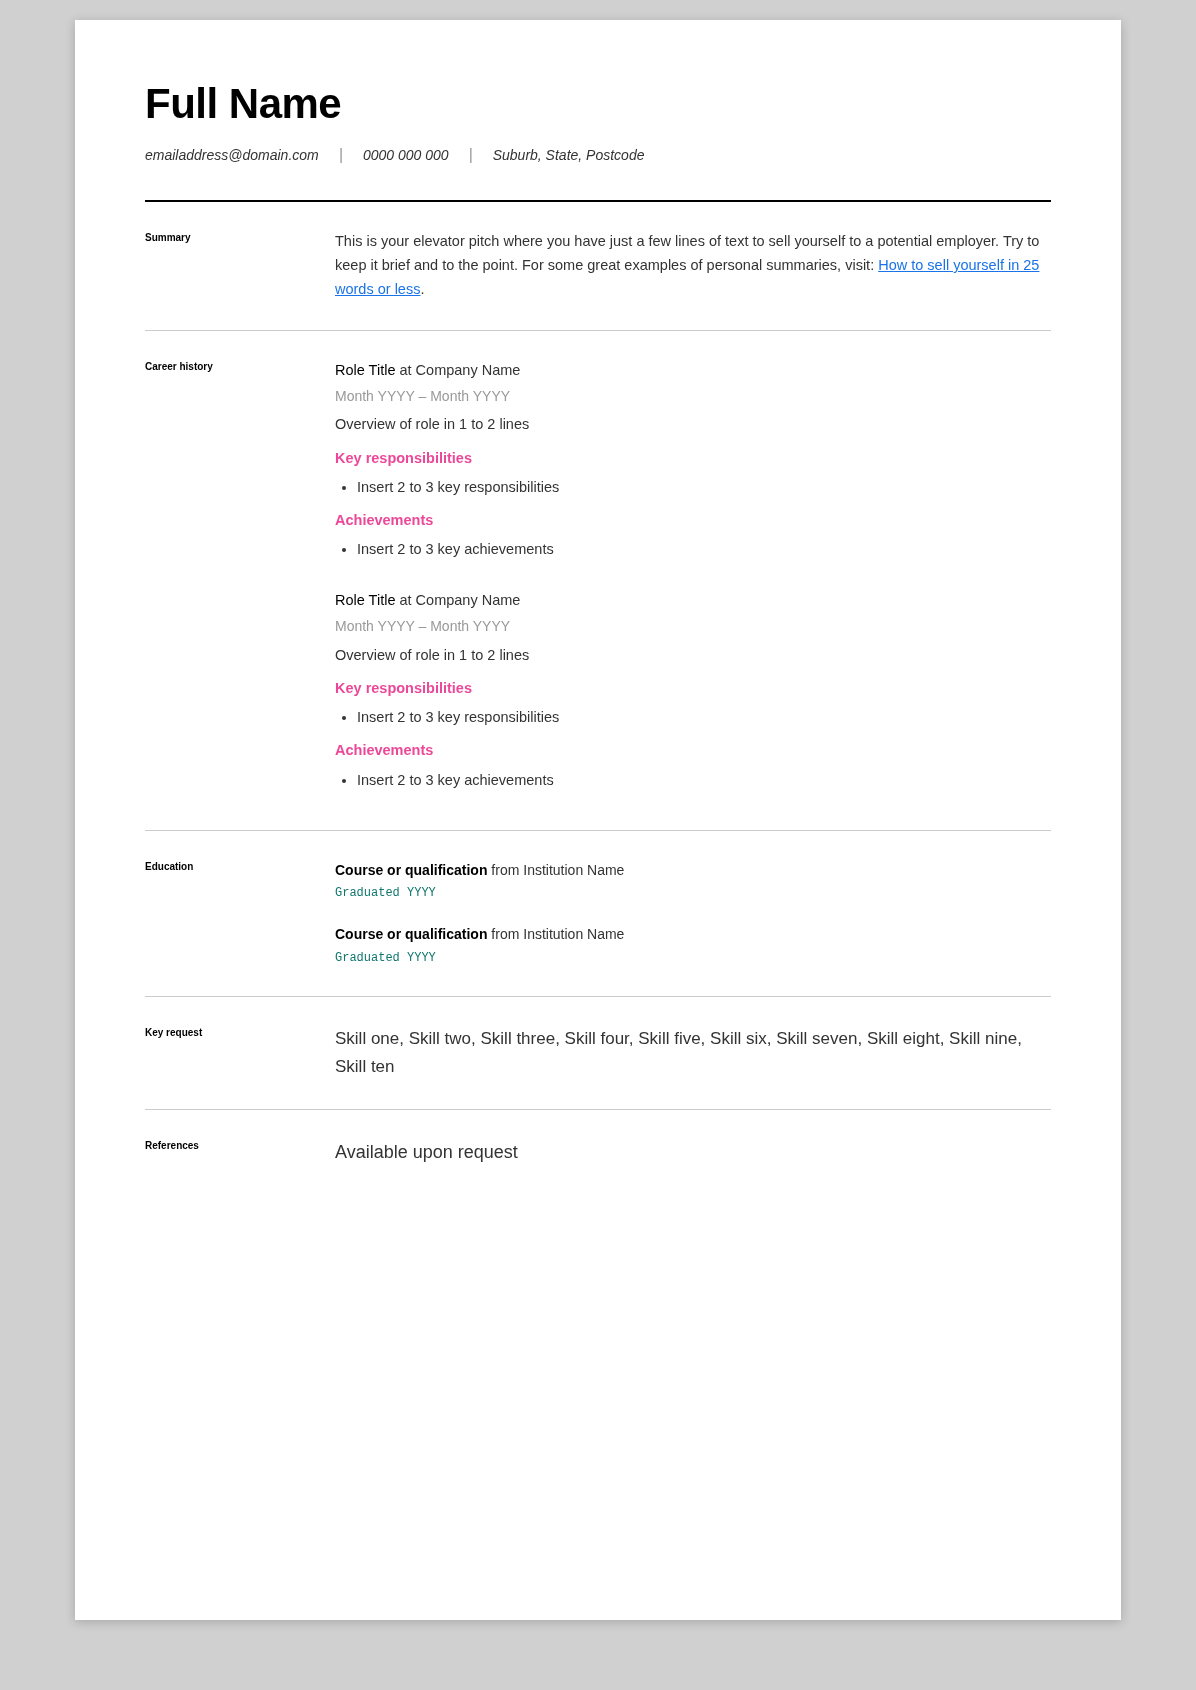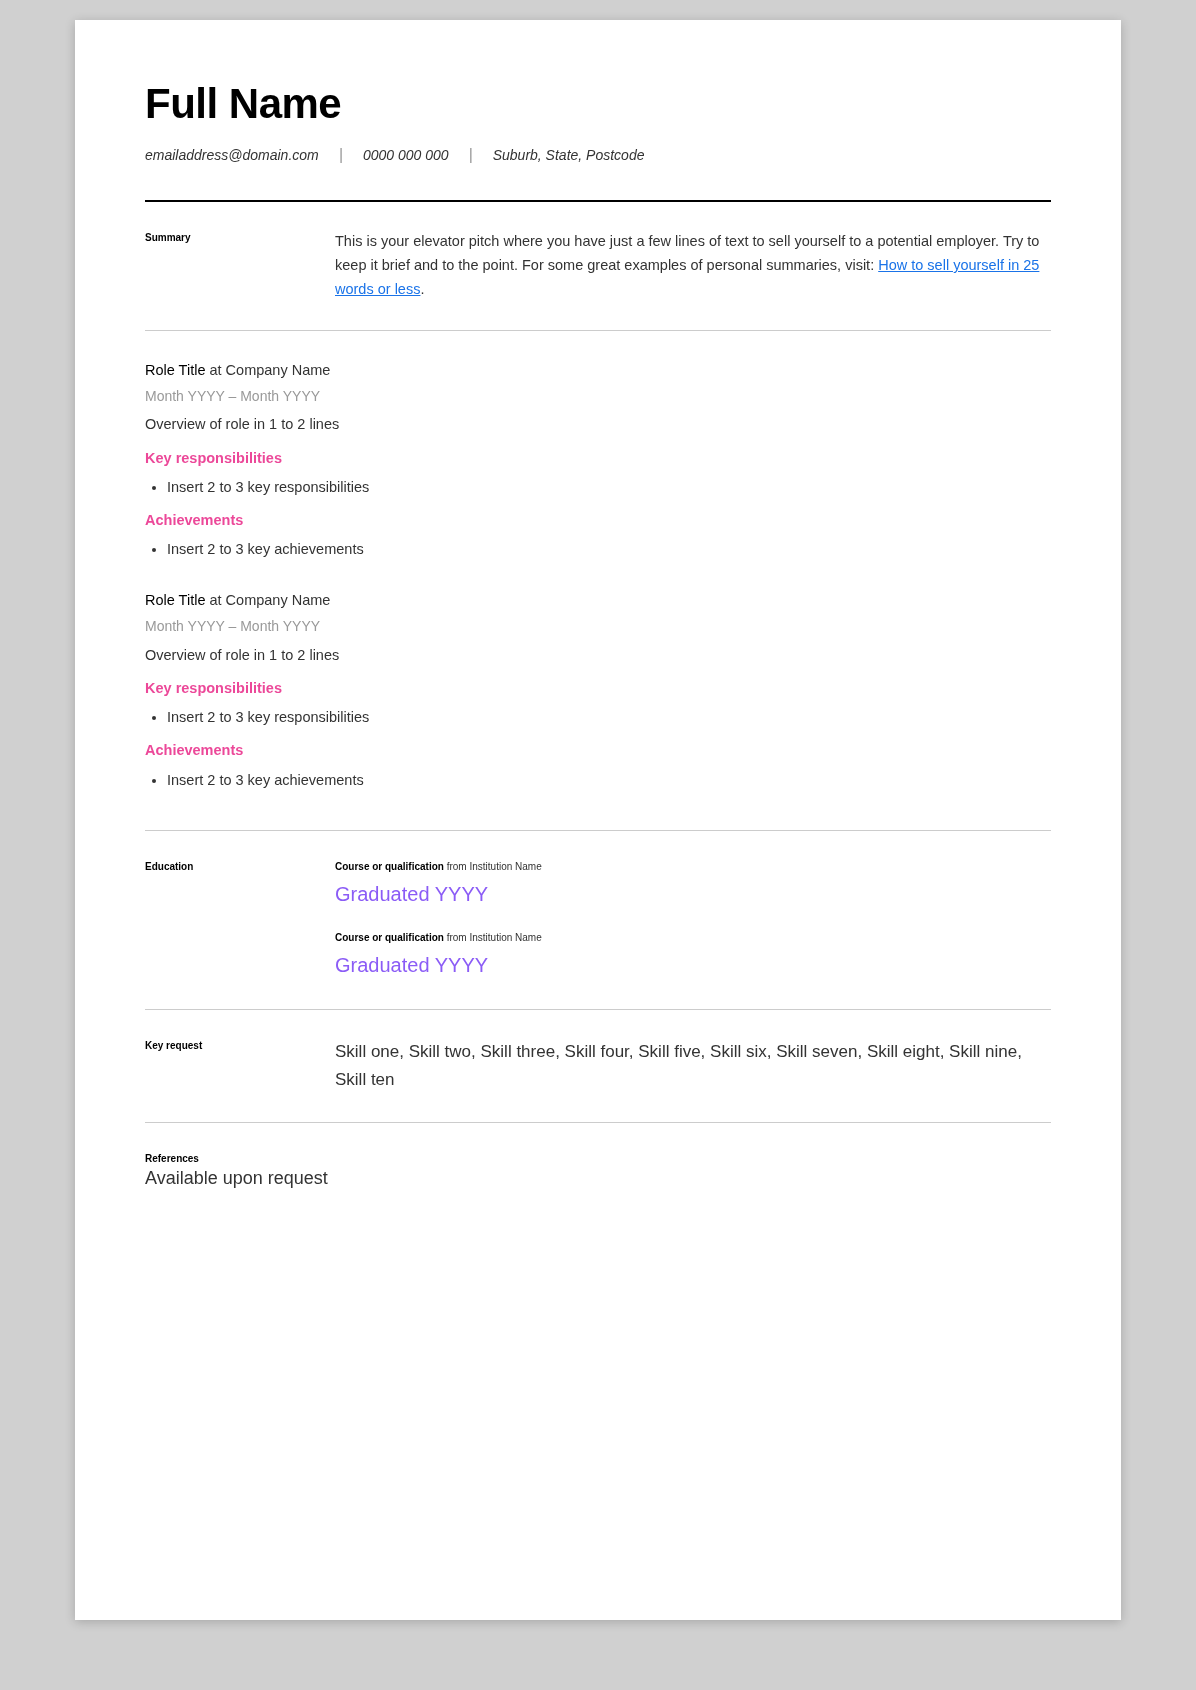--- a/index.html
+++ b/index.html
@@ -141,32 +141,33 @@
 
     .edu-block {
       margin-bottom: 20px;
     }
 
     .edu-block:last-child {
       margin-bottom: 0;
     }
 
     .edu-title-line {
-      font-size: 10px;
+      font-size: 14px;
       margin-bottom: 3px;
     }
 
     .edu-title {
       font-weight: 700;
       color: #000000;
     }
 
     .edu-date {
-      color: #8b5cf6;
-      font-size: 20px;
+      color: #0f766e;
+      font-size: 12px;
+      font-family: Liberation Mono, monospace;
     }
 
     .skills-text {
       font-size: 17px;
       color: #333333;
       line-height: 1.65;
     }
 
     .references-text {
       font-size: 18px;
@@ -193,20 +194,21 @@
   <div class="section">
     <div class="section-label">Summary</div>
     <div class="section-content">
       <p class="summary-text">
         <span>This is your elevator pitch where you have just a few lines of text to sell yourself to a potential employer. Try to keep it brief and to the point. For some great examples of personal summaries, visit: </span><a class="summary-link" href="#"><span>How to sell yourself in 25 words or less</span></a><span>.</span>
       </p>
     </div>
   </div>
 
   <div class="section">
+    <div class="section-label">Career history</div>
     <div class="section-content">
 
       <div class="job-block">
         <div class="job-title-line">
           <span class="job-title">Role Title</span><span> at Company Name</span>
         </div>
         <div class="job-date">Month YYYY – Month YYYY</div>
         <div class="job-overview">Overview of role in 1 to 2 lines</div>
         <div class="subsection-title">Key responsibilities</div>
         <ul class="bullet-list">
@@ -258,20 +260,20 @@
     </div>
   </div>
 
   <div class="section">
     <div class="section-label">Key request</div>
     <div class="section-content">
       <p class="skills-text">Skill one, Skill two, Skill three, Skill four, Skill five, Skill six, Skill seven, Skill eight, Skill nine, Skill ten</p>
     </div>
   </div>
 
-  <div class="section" style="border-bottom: none; flex-direction: column;">
+  <div class="section" style="border-bottom: none;">
     <div class="section-label">References</div>
     <div class="section-content">
       <p class="references-text">Available upon request</p>
     </div>
   </div>
 
 </div>
 
 </body></html>

